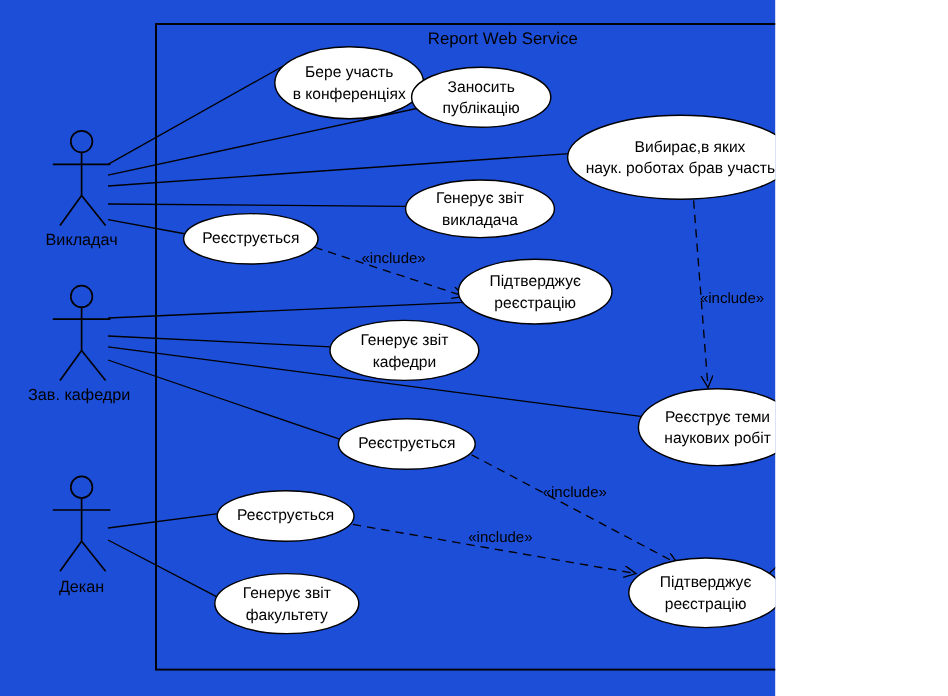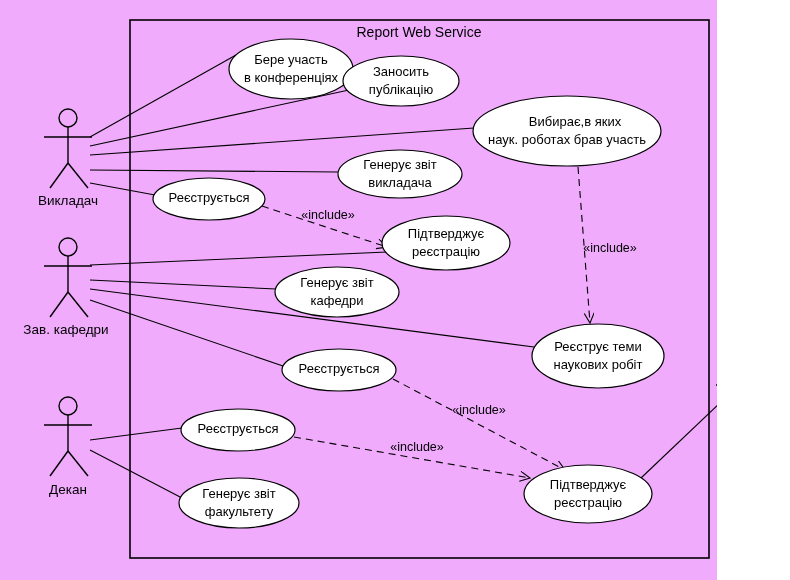--- a/index.html
+++ b/index.html
@@ -2,23 +2,23 @@
 <html><head>
 <meta charset="utf-8">
 <style>
   html, body {
     margin: 0;
     padding: 0;
     background: #ffffff;
   }
   #canvas {
     position: relative;
-    width: 717px;
+    width: 646px;
     height: 580px;
-    background: #f0abfc;
+    background: #1d4ed8;
     font-family: "Liberation Sans", sans-serif;
     overflow: hidden;
   }
   svg#diagram {
     position: absolute;
     top: 0;
     left: 0;
     width: 790px;
     height: 580px;
   }

